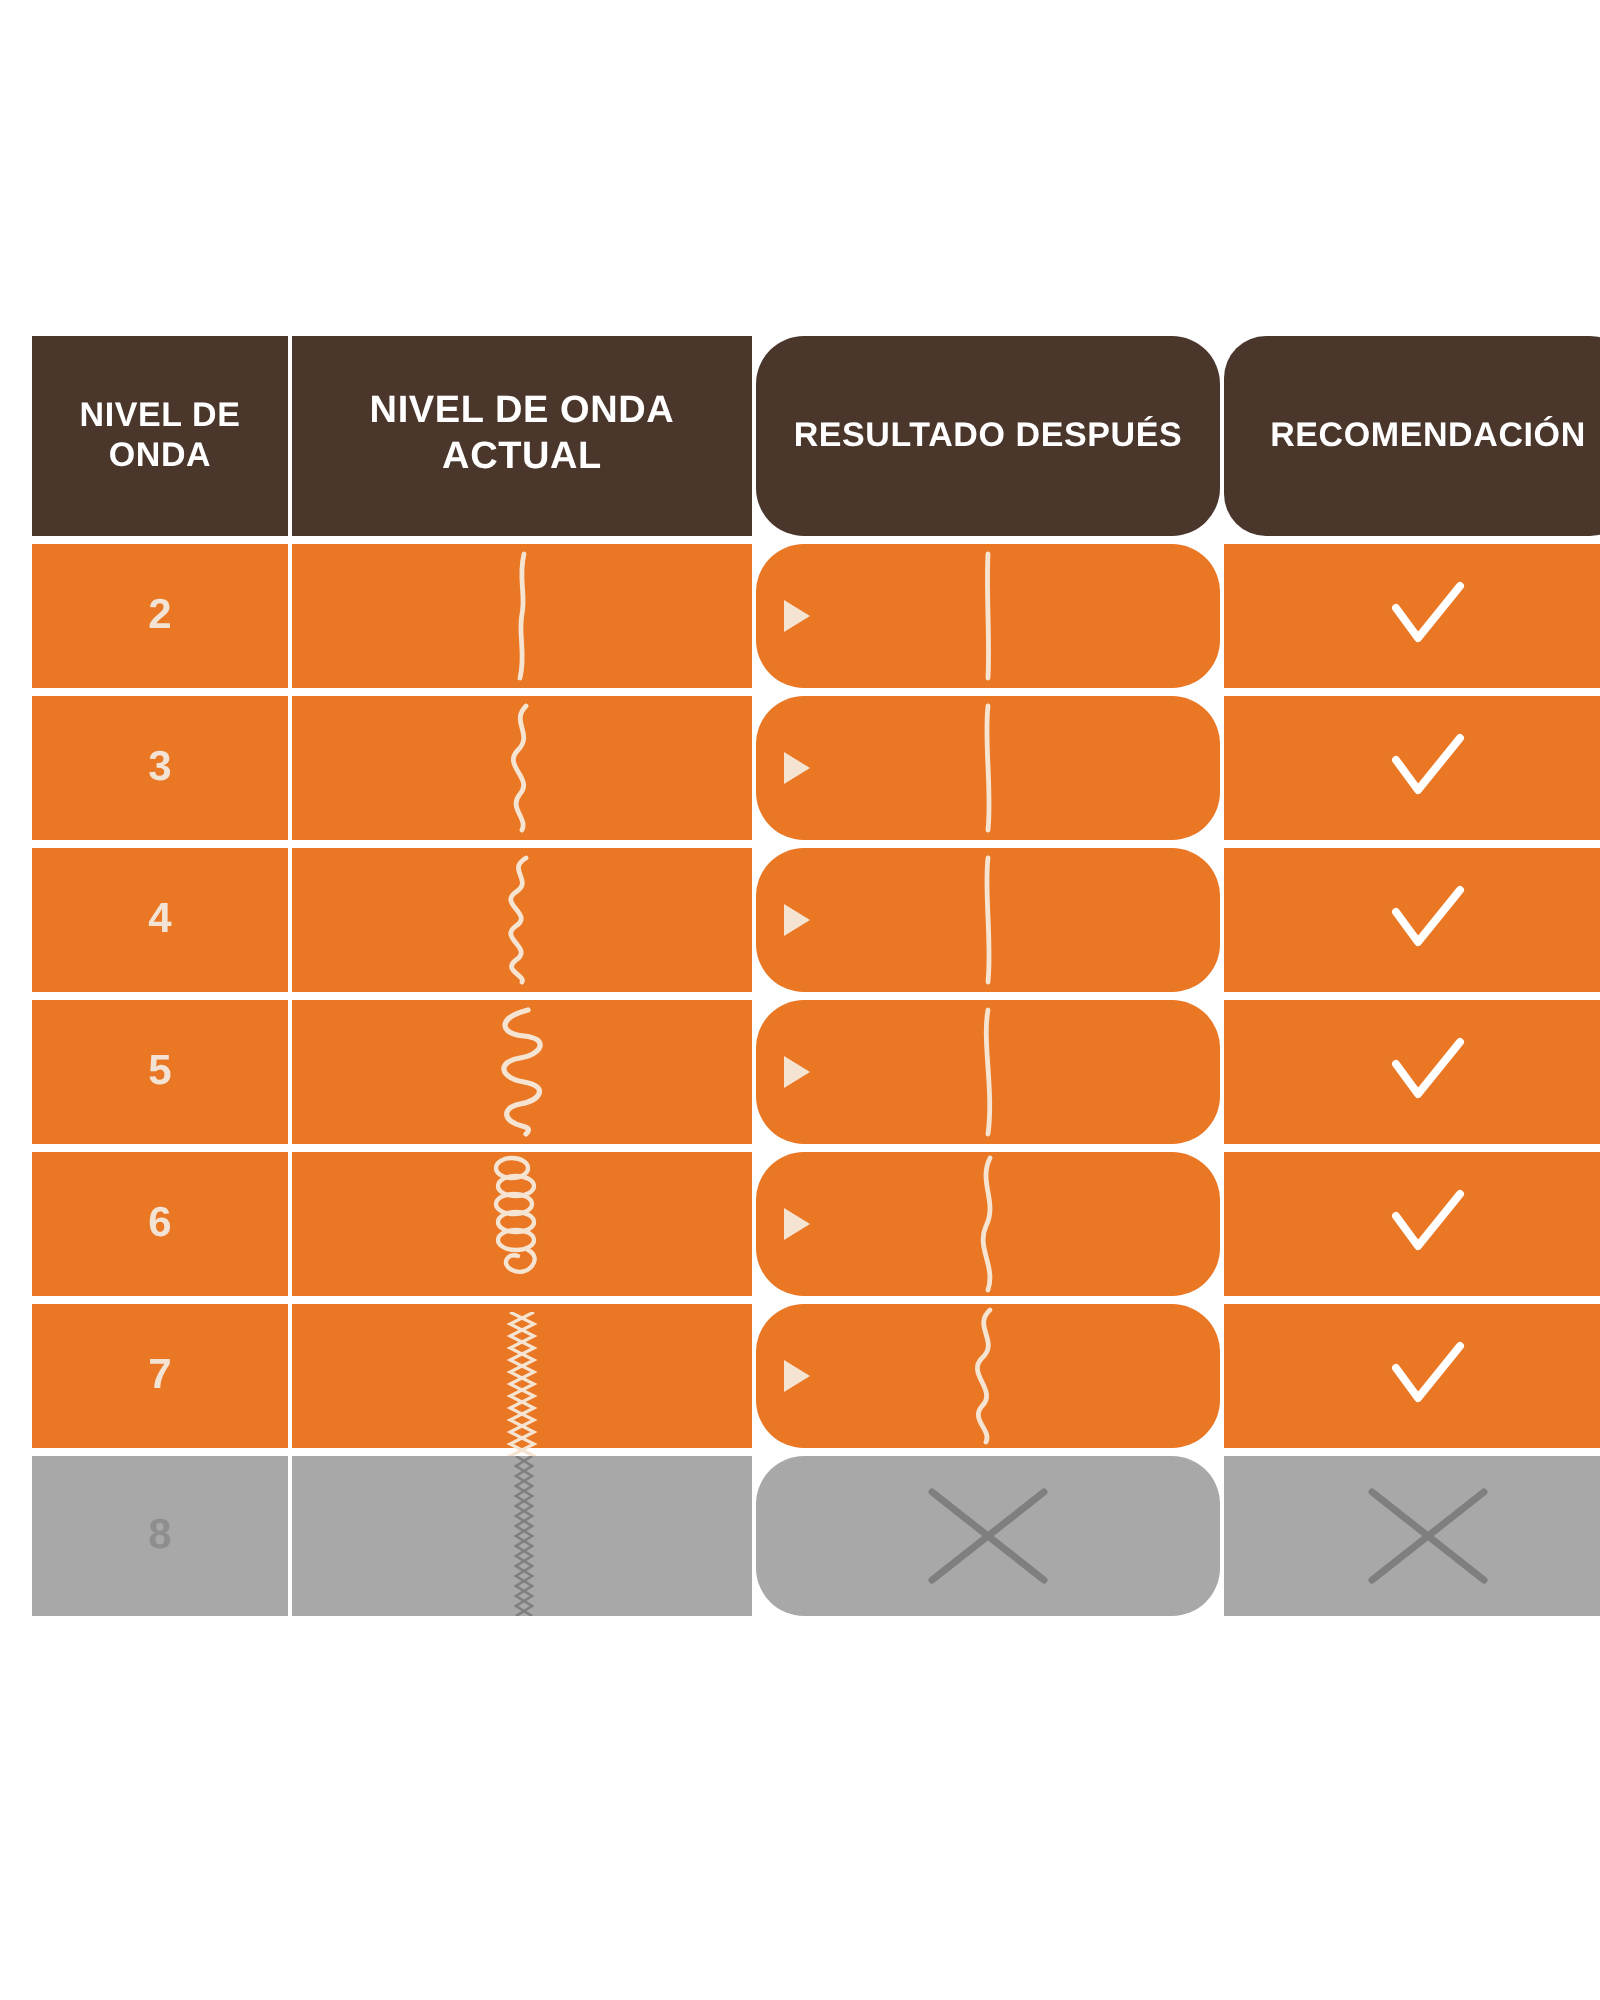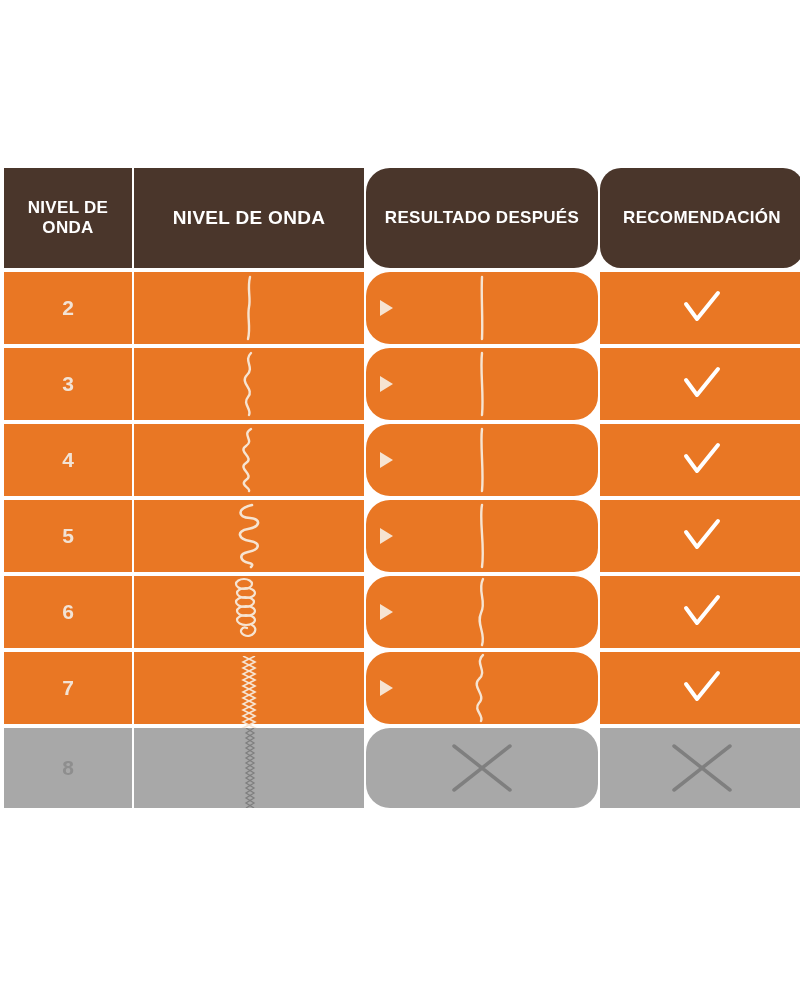--- a/index.html
+++ b/index.html
@@ -9,21 +9,21 @@
   }
   body {
     width: 800px;
     height: 1000px;
     font-family: "Liberation Sans", sans-serif;
     overflow: hidden;
   }
 
   #chart-wrap {
     position: absolute;
-    left: 4px;
+    left: 16px;
     top: 168px;
     width: 704px;
     height: 660px;
   }
 
   .table {
     display: flex;
     flex-direction: column;
     width: 800px;
   }
@@ -105,20 +105,21 @@
       <div class="cell c0 header-cell h0">
         <div>
           <span>NIVEL DE</span>
           <span>ONDA</span>
         </div>
       </div>
       <div class="gap"></div>
       <div class="cell c1 header-cell h1">
         <div>
           <span>NIVEL DE ONDA</span>
+          <span>ACTUAL</span>
         </div>
       </div>
       <div class="gap"></div>
       <div class="cell c2 header-cell h2">
         <div>
           <span>RESULTADO DESPUÉS</span>
         </div>
       </div>
       <div class="gap"></div>
       <div class="cell c3 header-cell h3">

